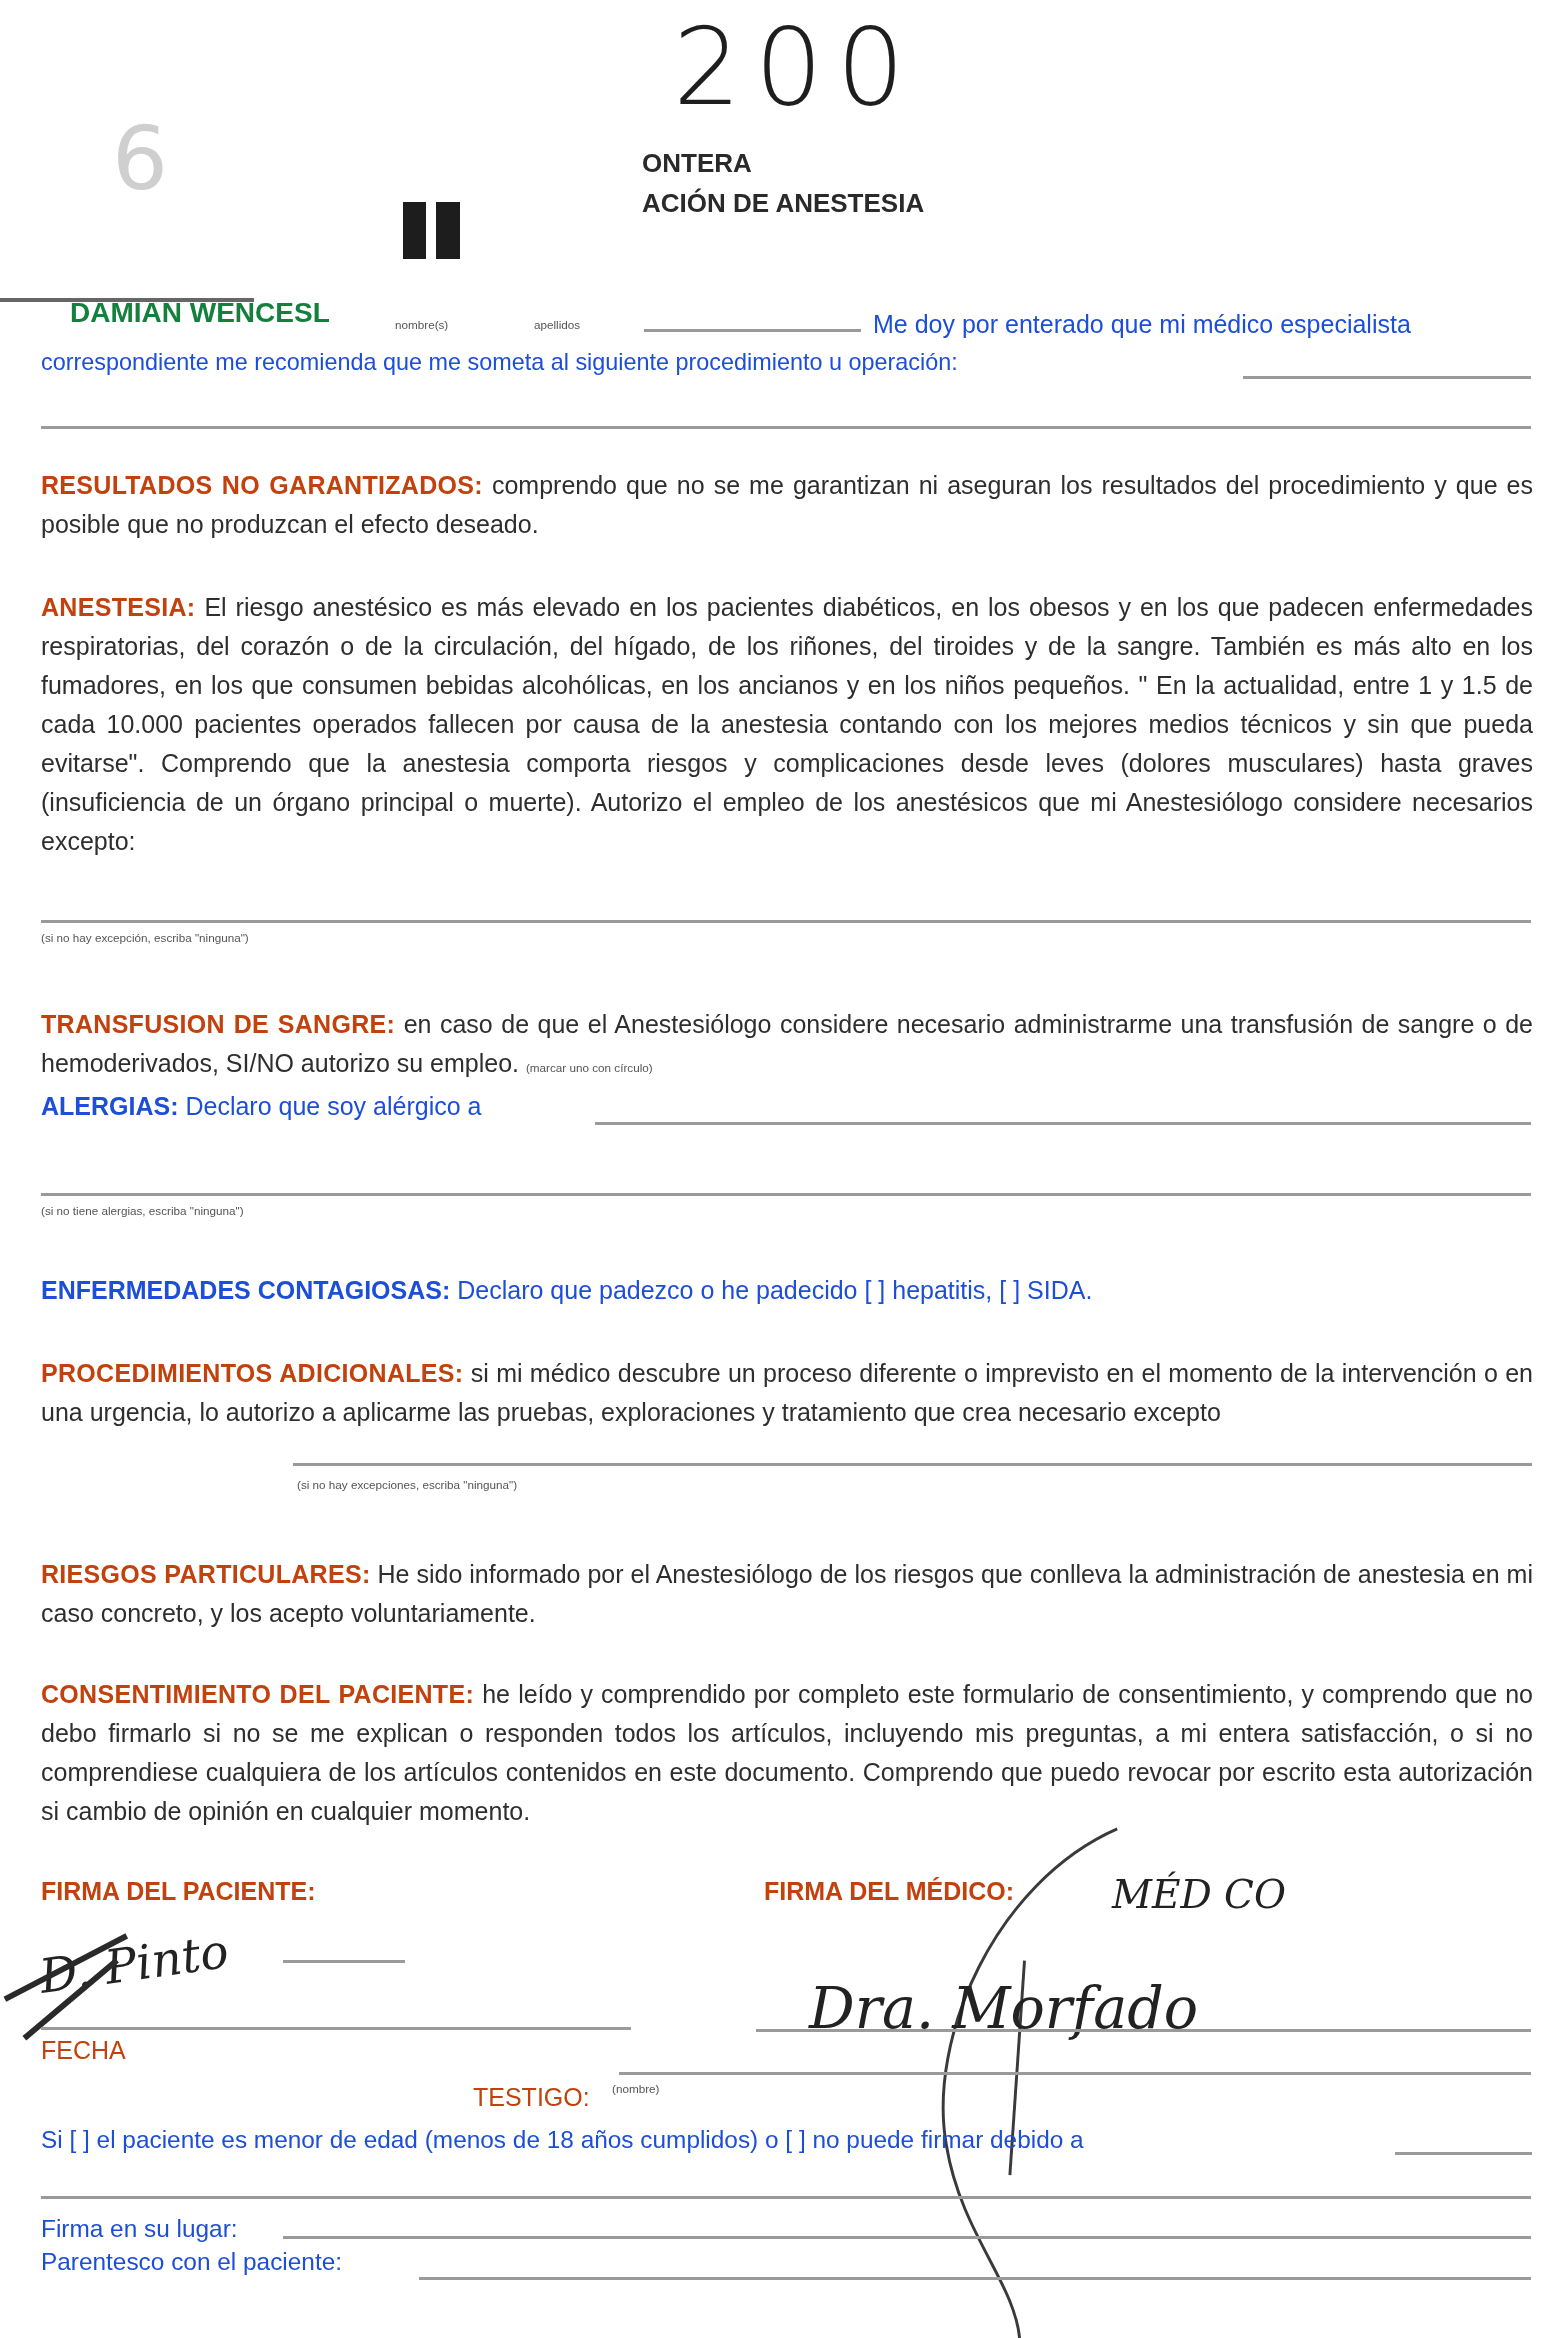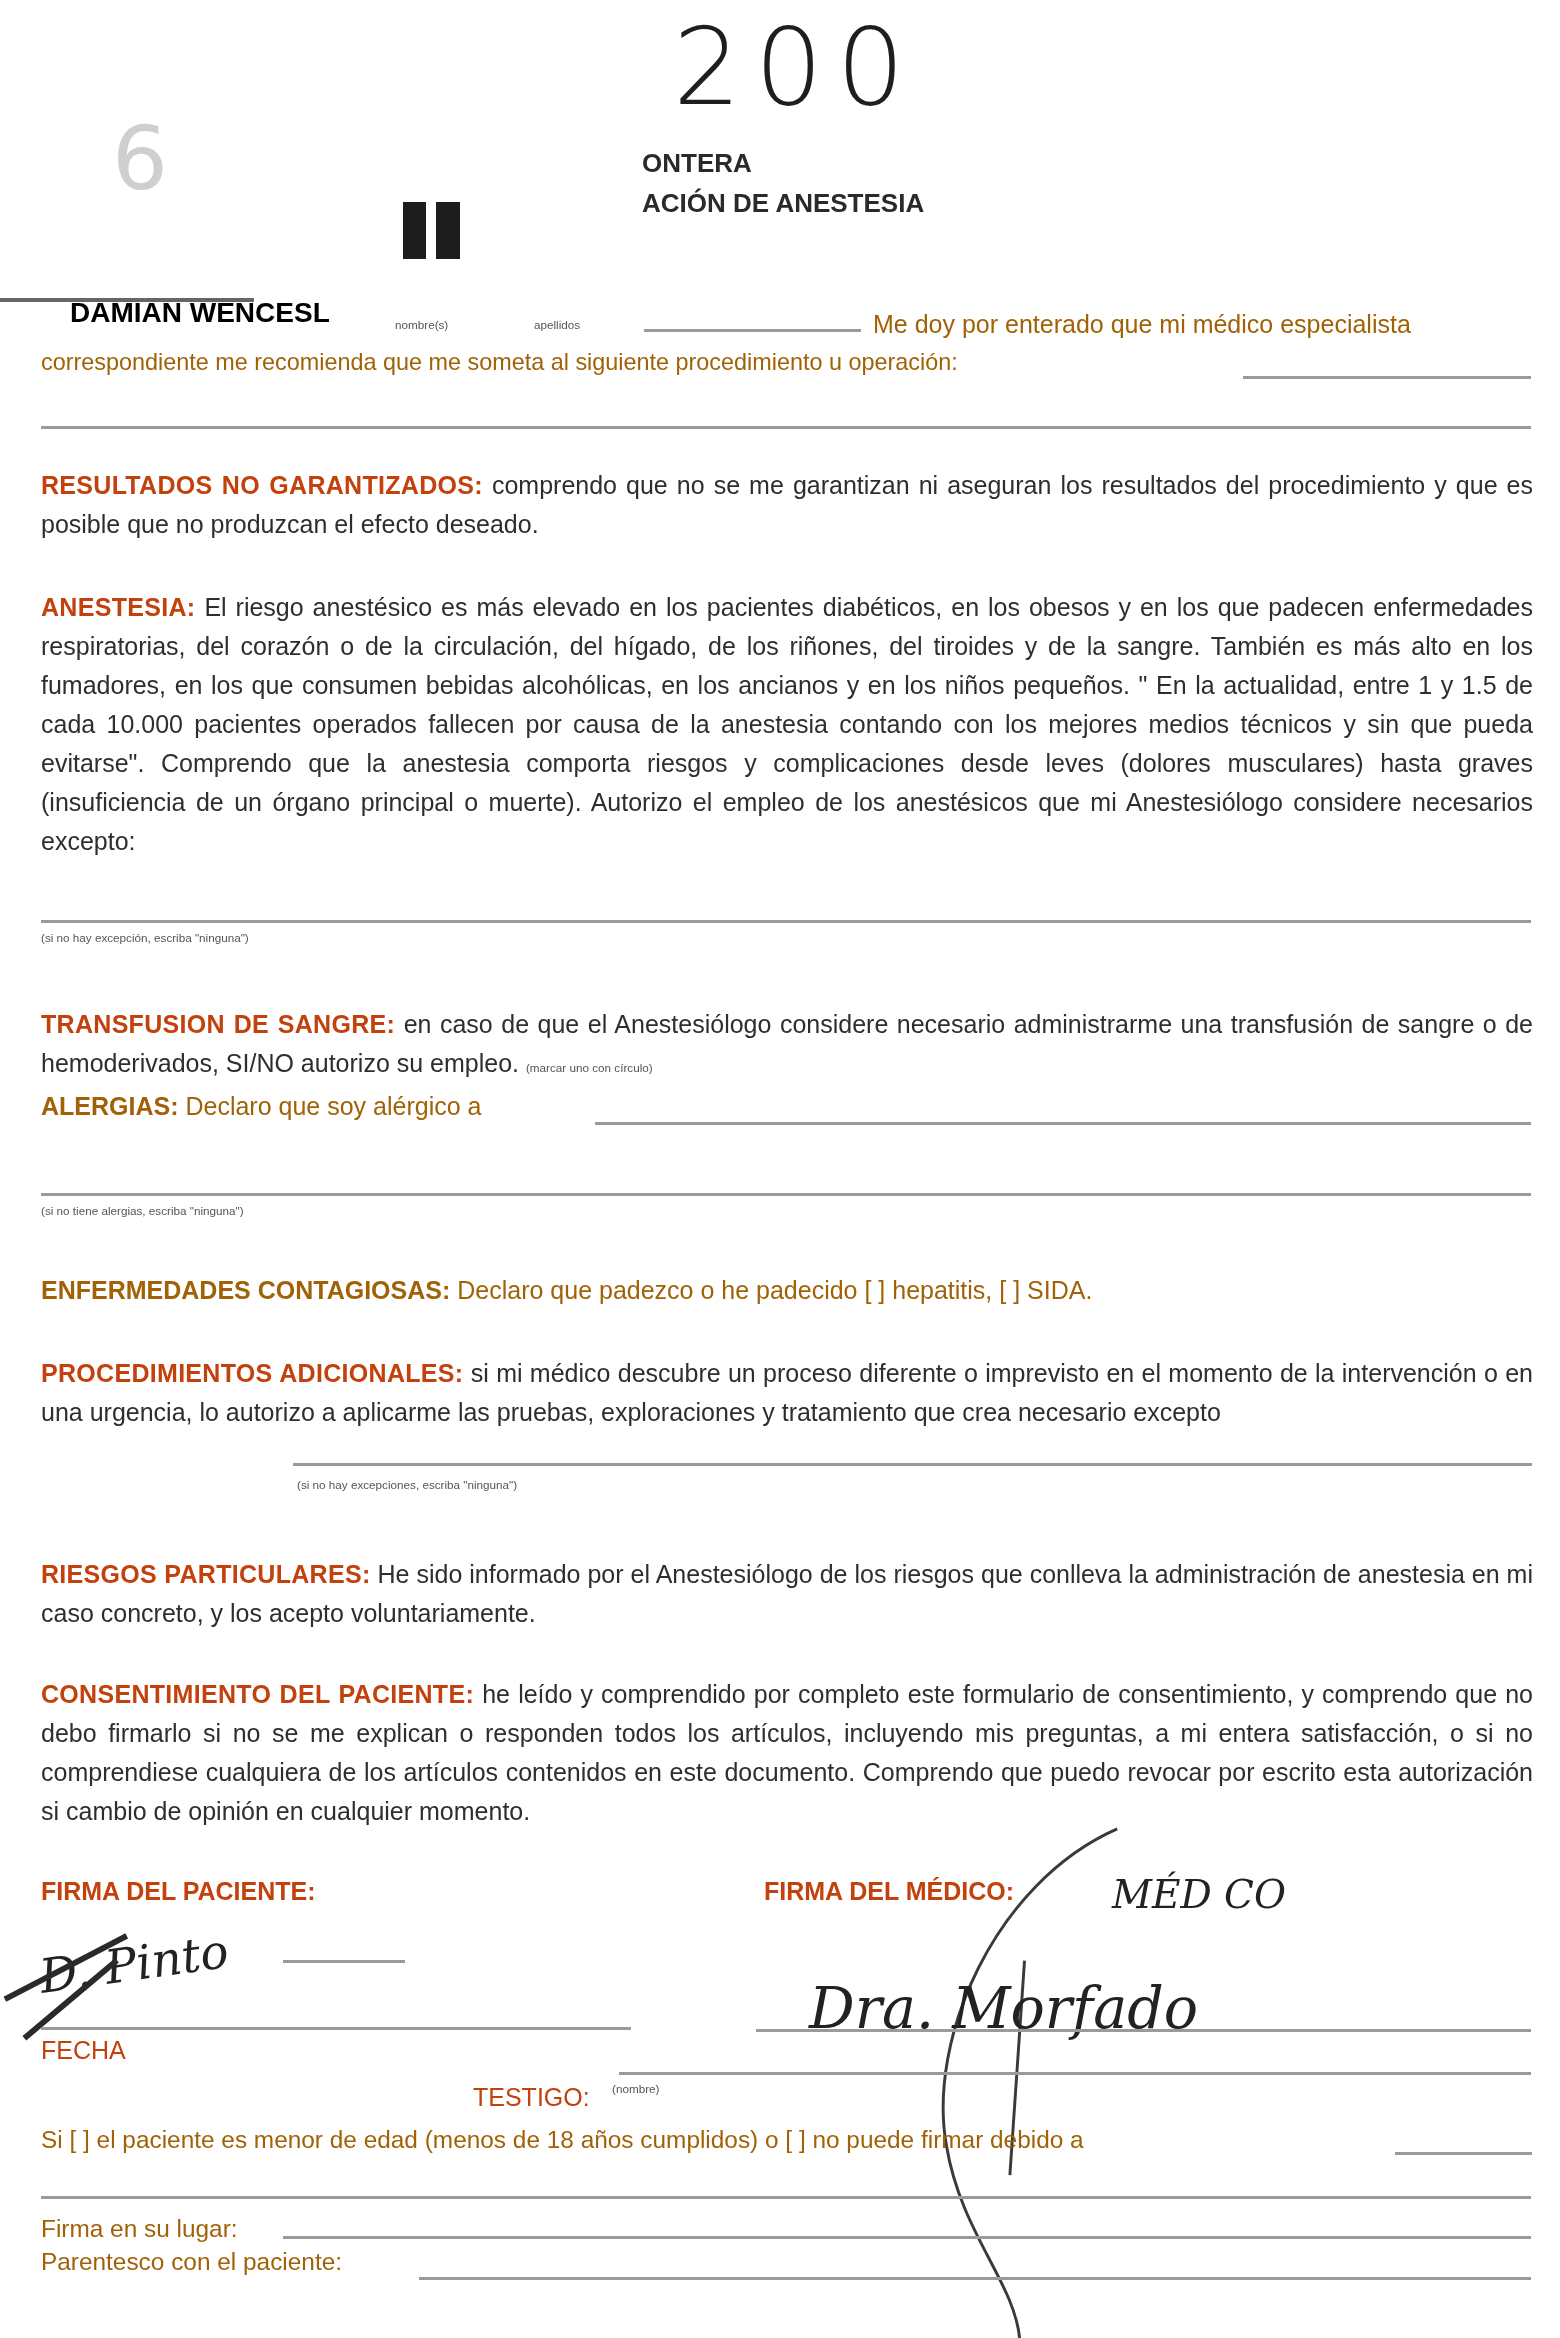--- a/index.html
+++ b/index.html
@@ -15,23 +15,23 @@
   .logo-bars span { display: block; width: 23.4px; height: 57px; background: #1d1d1d; }
   .hdr1 { left: 642px; top: 148px; font-size: 26px; font-weight: bold; color: #2a2a2a; }
   .hdr2 { left: 642px; top: 188px; font-size: 26px; font-weight: bold; color: #2a2a2a; }
   .topline { left: 0; top: 298px; width: 254px; height: 3.9px; background: #666; }
 
   .para { position: absolute; left: 41px; width: 1492px; font-size: 25px; line-height: 39px; text-align: justify; color: #2e2e2e; }
   .para b { color: #c2410c; letter-spacing: 0.3px; }
   .small { font-size: 11.7px; color: #555; }
   .line { position: absolute; height: 2.9px; background: #9a9a9a; }
 
-  .name { font-weight: bold; font-size: 28px; color: #000000; }
+  .name { font-weight: bold; font-size: 28px; color: #15803d; }
   .sig-label { font-weight: bold; font-size: 25px; color: #c2410c; }
-  .lbl { font-size: 25px; color: #a16207; }
+  .lbl { font-size: 25px; color: #1d4ed8; }
 </style>
 </head>
 <body>
 
 <div class="abs page-num hand">200</div>
 <div class="abs corner-mark">6</div>
 <div class="abs logo-bars">
     <span></span>
     <span></span>
   </div>

